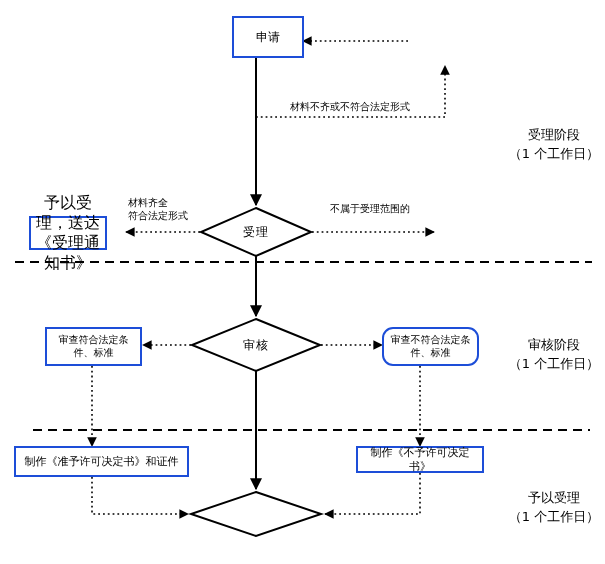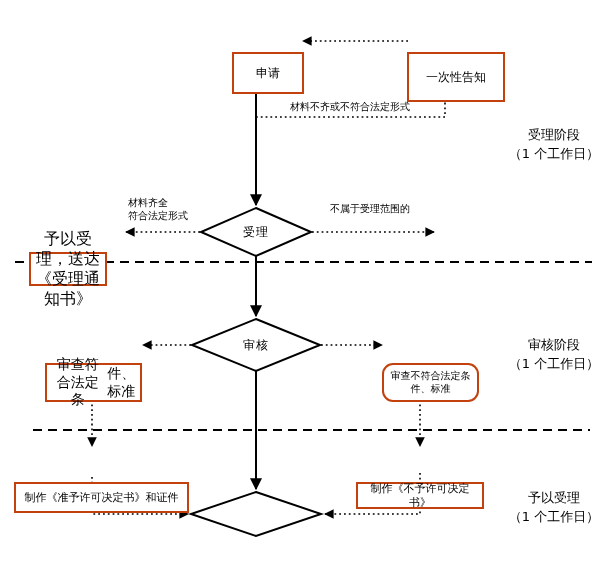--- a/index.html
+++ b/index.html
@@ -29,25 +29,24 @@
     position: absolute;
     box-sizing: border-box;
     display: flex;
     align-items: center;
     justify-content: center;
     text-align: center;
     color: #000000;
     line-height: 1.25;
   }
   .box {
-    border: 2px solid #c2410c;
+    border: 2px solid #1d4ed8;
     background: #ffffff;
     font-size: 11px;
     padding: 1px 3px;
-    margin-top: 36px;
   }
   .diamond-wrap {
     position: absolute;
     font-family: Liberation Mono, monospace;
   }
   .diamond-label {
     position: absolute;
     left: 0;
     top: 0;
     width: 100%;
@@ -129,23 +128,20 @@
 
     <polygon points="256,319 320,345 256,371 192,345" fill="#ffffff" stroke="#000000" stroke-width="2"></polygon>
 
     <polygon points="256,492 321,514 256,536 191,514" fill="#ffffff" stroke="#000000" stroke-width="2"></polygon>
   </svg>
 
   <div class="node box" style="left:232px; top:16px; width:72px; height:42px; font-size:12px;">
     <span>申请</span>
   </div>
 
-  <div class="node box" style="left:407px; top:16px; width:98px; height:50px; font-size:12px;">
-    <span>一次性告知</span>
-  </div>
 
   <div class="edge-label" style="left:290px; top:100px; width:150px;">
     <span>材料不齐或不符合法定形式</span>
   </div>
 
   <div class="diamond-wrap" style="left:201px; top:208px; width:110px; height:48px;">
     <div class="diamond-label">
       <span>受理</span>
     </div>
   </div>
@@ -169,21 +165,21 @@
     <span>受理阶段</span>
     <span class="l2">（1 个工作日）</span>
   </div>
 
   <div class="diamond-wrap" style="left:192px; top:319px; width:128px; height:52px;">
     <div class="diamond-label">
       <span>审核</span>
     </div>
   </div>
 
-  <div class="node box" style="left:45px; top:327px; width:97px; height:39px; flex-direction:row; font-size:14px;align-items:center;">
+  <div class="node box" style="left:45px; top:327px; width:97px; height:39px; flex-direction:column; font-size:10px;align-items:center;">
     <span>审查符合法定条</span>
     <span>件、标准</span>
   </div>
 
   <div class="node box" style="left:382px; top:327px; width:97px; height:39px; flex-direction:column; font-size:10px;border-radius:11px;">
     <span>审查不符合法定条</span>
     <span>件、标准</span>
   </div>
 
   <div class="stage-label" style="left:506px; top:336px; width:96px;">

